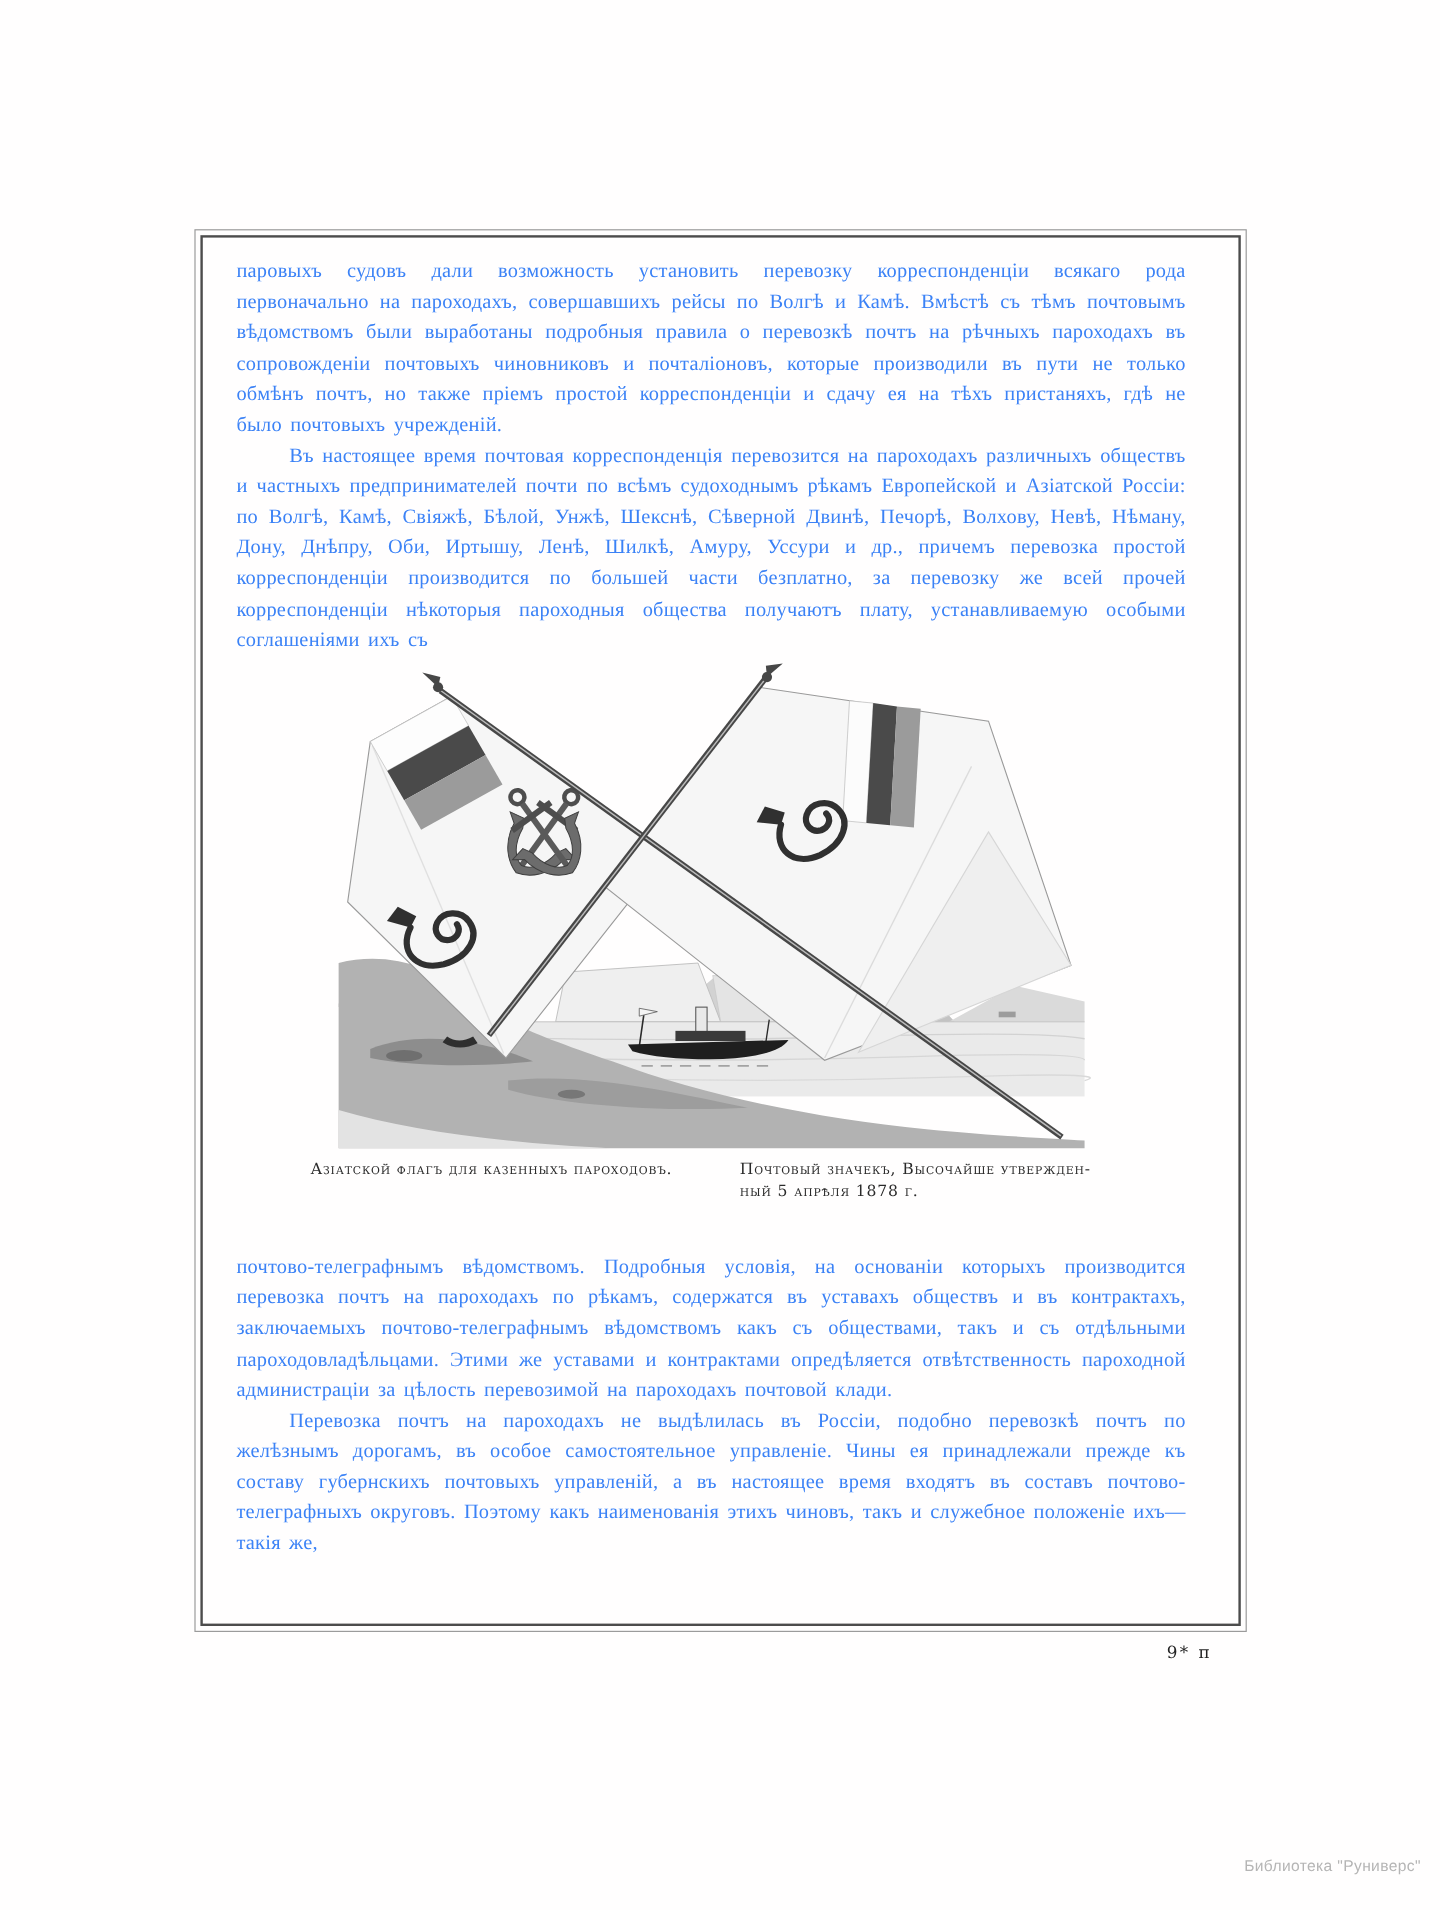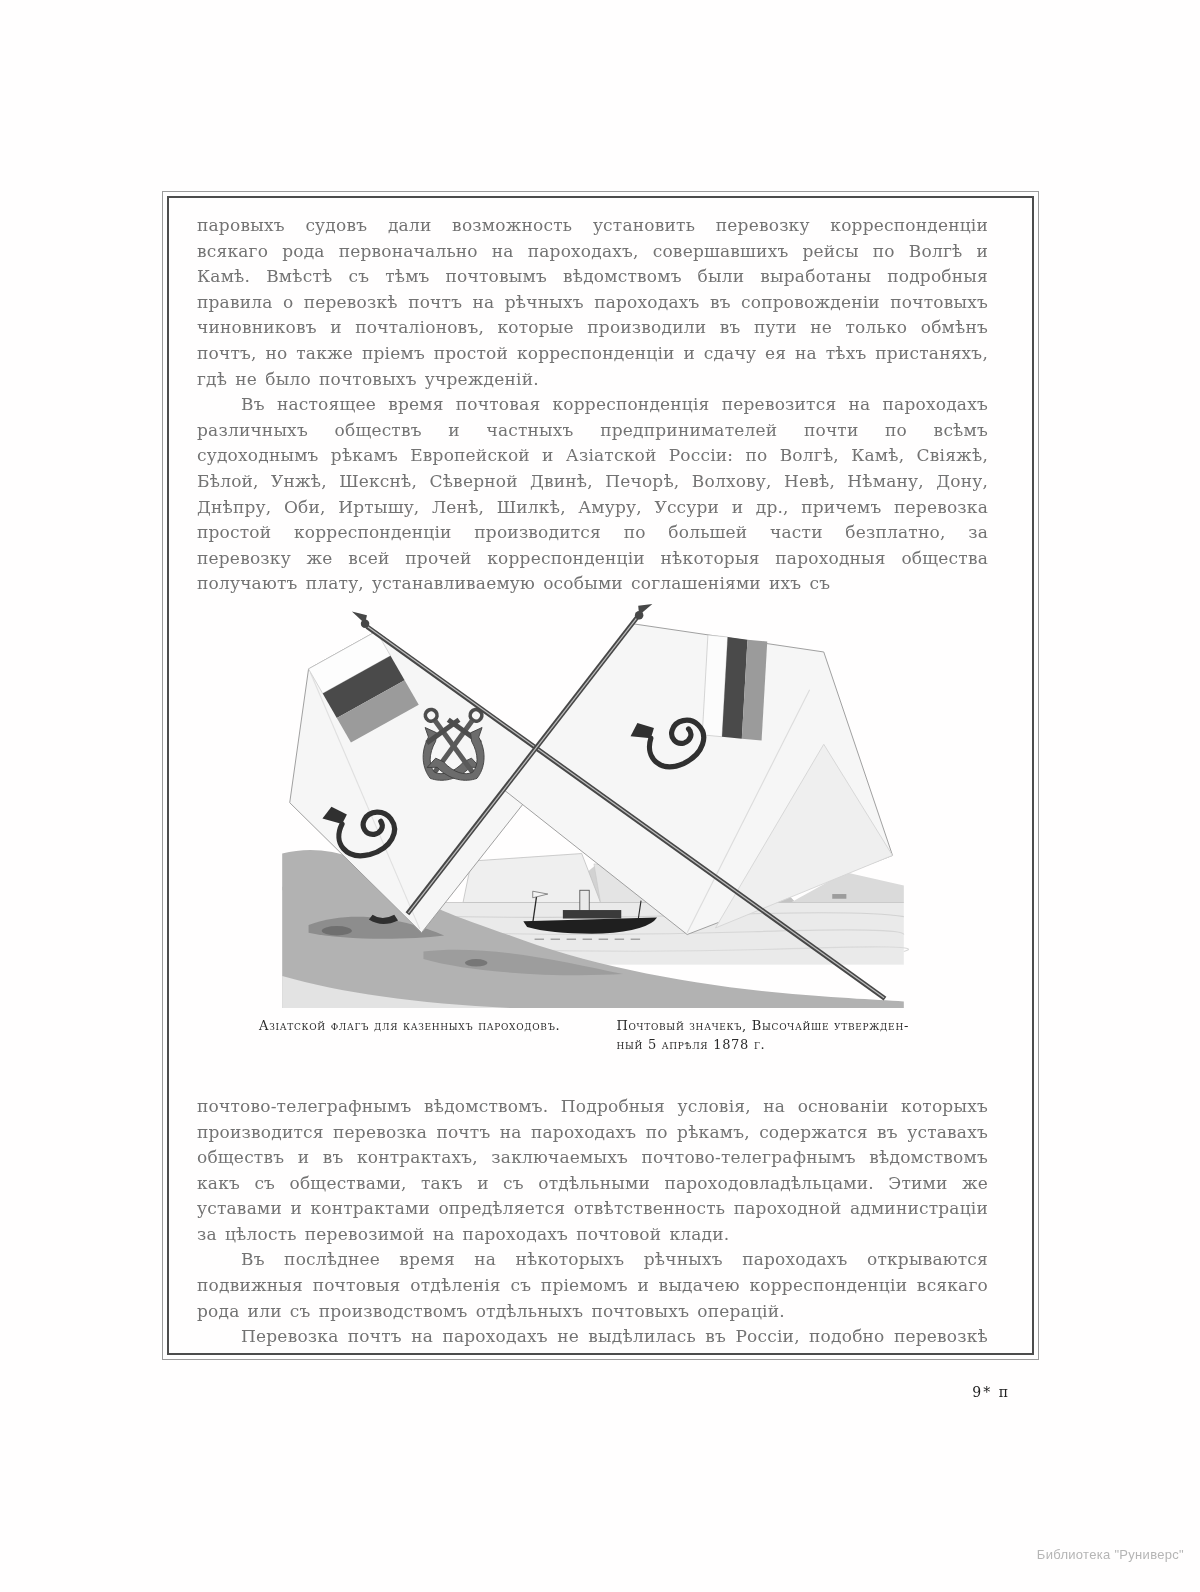--- a/index.html
+++ b/index.html
@@ -13,37 +13,37 @@
     position:absolute; left:162px; top:191px; width:877px; height:1169px;
     border:1px solid #9b9b9b; overflow:hidden;
   }
   .frame-ruled {
     position:absolute; left:4px; top:4px; right:4px; bottom:4px;
     border:2px solid #4c4c4c; overflow:hidden;
   }
   .frame-inner { padding:15px 44px 0 28px; }
   p.body-text {
     font-size:17px; line-height:25.6px; text-align:justify;
-    word-spacing:2.5px; letter-spacing:0.2px; color:#737373;
+    word-spacing:2.5px; letter-spacing:0.2px; color:#3b82f6;font-family:Liberation Serif, serif;
   }
   p.indent { text-indent:44px; }
   figure.illustration { margin:6px auto 0; width:672px; }
   figure.illustration svg { display:block; margin:0 auto; }
   .captions {
     display:flex; margin-top:8px; align-items:flex-start;
     font-size:13px; line-height:19px; color:#2a2a2a;
     font-variant:small-caps; letter-spacing:0.7px;
   }
   .cap-left { width:50%; text-align:center; padding-right:30px; }
   .cap-right { width:50%; text-align:left; padding-left:24px; }
   .cap-line { display:block; }
   .after-fig { margin-top:40px; }
   .sig-mark {
     position:absolute; left:940px; top:1370px; width:70px;
-    font-size:14px; letter-spacing:2px; color:#222; text-align:right;margin-top:14px;
+    font-size:14px; letter-spacing:2px; color:#222; text-align:right;
   }
   .page-number {
     position:absolute; left:0; top:1392px; width:100%;
     text-align:center; font-size:17px; word-spacing:10px; color:#222;
   }
   .watermark {
     position:absolute; right:16px; top:1547px;
     font-family:"Liberation Sans", sans-serif; font-size:13px;
     color:#b5b5b5; letter-spacing:0.3px;
   }
@@ -163,21 +163,20 @@
           <div class="captions">
             <div class="cap-left">Азіатской флагъ для казенныхъ пароходовъ.</div>
             <div class="cap-right">
               <span class="cap-line">Почтовый значекъ, Высочайше утвержден-</span>
               <span class="cap-line">ный 5 апрѣля 1878 г.</span>
             </div>
           </div>
         </figure>
 
         <p class="body-text after-fig">почтово-телеграфнымъ вѣдомствомъ. Подробныя условія, на основаніи которыхъ производится перевозка почтъ на пароходахъ по рѣкамъ, содержатся въ уставахъ обществъ и въ контрактахъ, заключаемыхъ почтово-телеграфнымъ вѣдомствомъ какъ съ обществами, такъ и съ отдѣльными пароходовладѣльцами. Этими же уставами и контрактами опредѣляется отвѣтственность пароходной администраціи за цѣлость перевозимой на пароходахъ почтовой клади.</p>
-        <p class="body-text indent">Въ послѣднее время на нѣкоторыхъ рѣчныхъ пароходахъ открываются подвижныя почтовыя отдѣленія съ пріемомъ и выдачею корреспонденціи всякаго рода или съ производствомъ отдѣльныхъ почтовыхъ операцій.</p>
         <p class="body-text indent">Перевозка почтъ на пароходахъ не выдѣлилась въ Россіи, подобно перевозкѣ почтъ по желѣзнымъ дорогамъ, въ особое самостоятельное управленіе. Чины ея принадлежали прежде къ составу губернскихъ почтовыхъ управленій, а въ настоящее время входятъ въ составъ почтово-телеграфныхъ округовъ. Поэтому какъ наименованія этихъ чиновъ, такъ и служебное положеніе ихъ—такія же,</p>
 
       </div>
     </div>
   </div>
 
   <div class="sig-mark">9* п</div>
   <div class="watermark">Библиотека "Руниверс"</div>
 
 </div>

